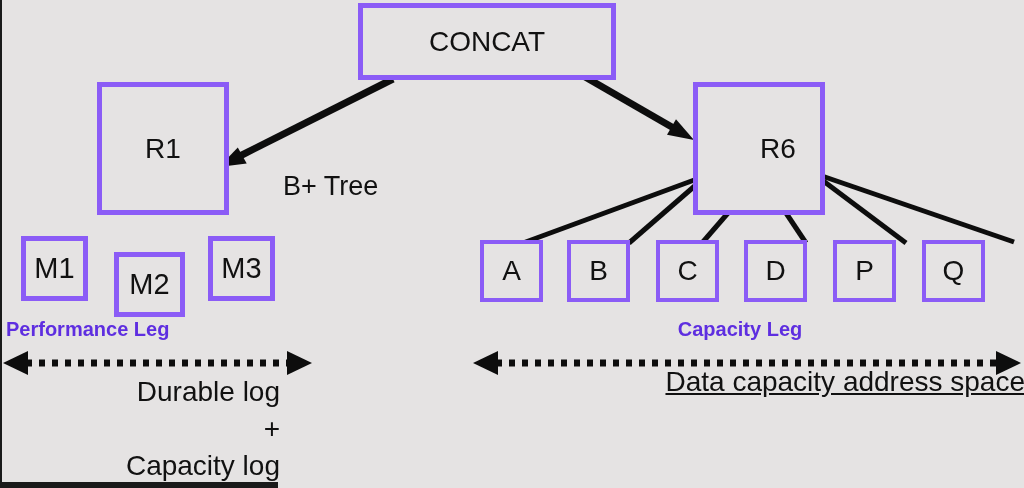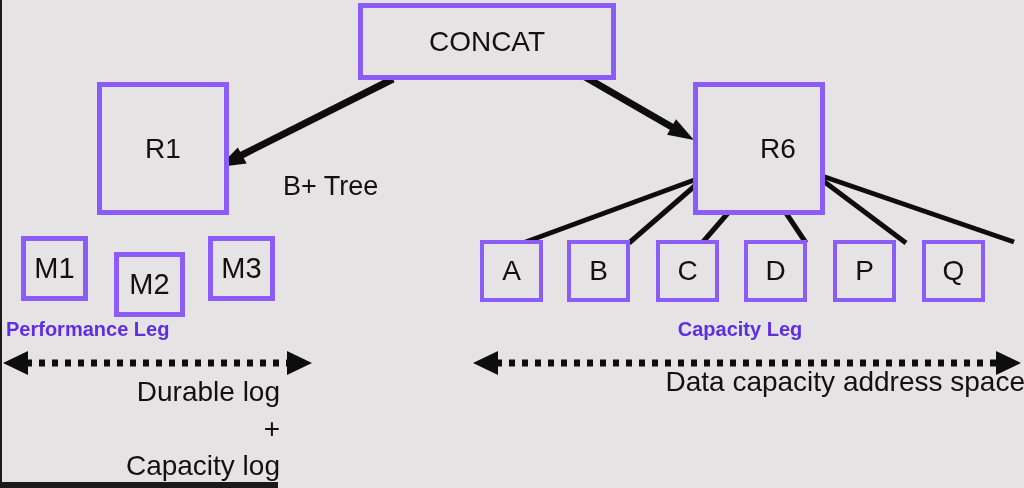--- a/index.html
+++ b/index.html
@@ -143,17 +143,17 @@
   <div class="leg-title" style="left:460px; top:318px; width:560px; text-align:center;">
     <span>Capacity Leg</span>
   </div>
 
   <div class="caption" style="left:0px; top:373px; width:280px; line-height:37px;">
     <div>Durable log</div>
     <div>+</div>
     <div>Capacity log</div>
   </div>
 
-  <div class="caption" style="left:460px; top:366px; width:565px;">
+  <div class="caption" style="left:460px; top:366px; width:565px;text-decoration:underline;">
     <span>Data capacity address space</span>
   </div>
 
 </div>
 
 </body></html>

